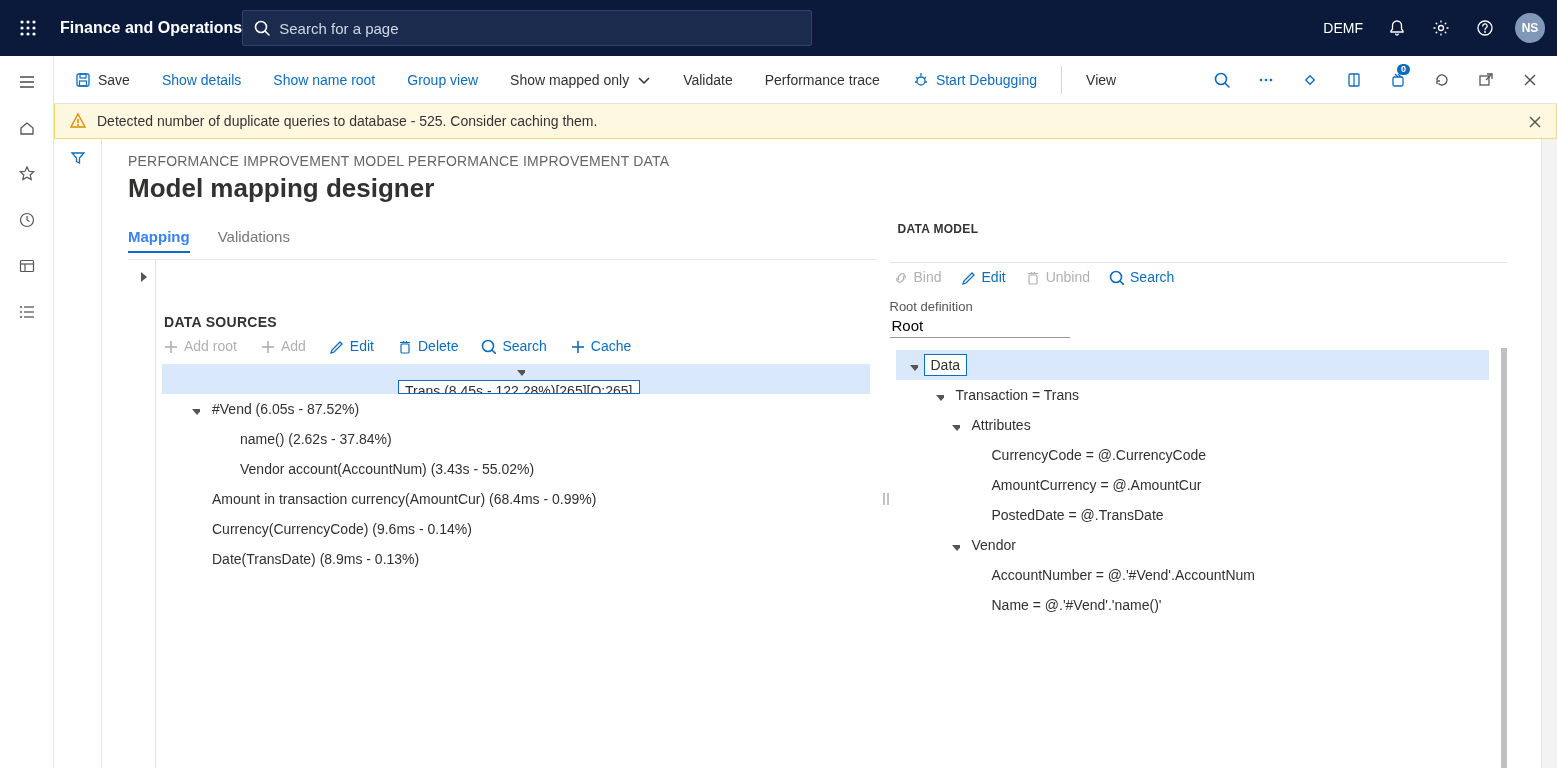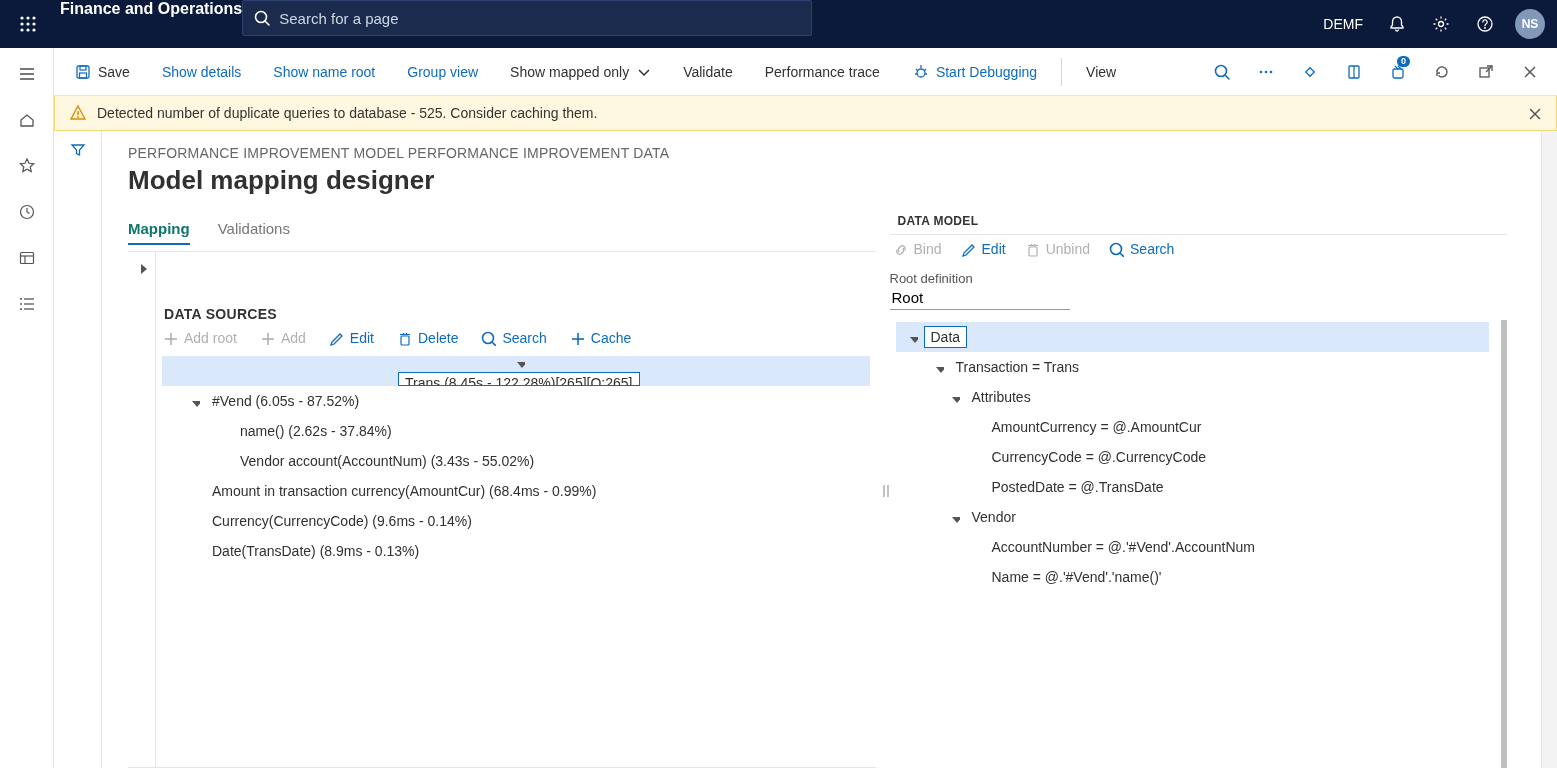--- a/index.html
+++ b/index.html
@@ -1,20 +1,20 @@
 <!DOCTYPE html>
 <html><head>
 <meta charset="utf-8">
 <style>
   * { box-sizing: border-box; margin: 0; padding: 0; }
   html, body { height: 100%; font-family: "Segoe UI", Arial, sans-serif; font-size: 14px; color: #323130; background: #fff; overflow: hidden; }
   svg { display: block; }
 
   
-  .topbar { height: 48px; background: #0b1a3a; color: #fff; display: flex; padding: 0 8px 0 4px; }
+  .topbar { height: 56px; background: #0b1a3a; color: #fff; display: flex; align-items: center; padding: 0 8px 0 4px; }
   .waffle { width: 48px; height: 48px; display:flex; align-items:center; justify-content:center; cursor:pointer; }
   .app-title { font-size: 16px; font-weight: 600; margin-left: 8px; white-space: nowrap; }
   .search-wrap { flex: 0 0 auto; }
   .search-box { width: 570px; height: 36px; background: #1a2b4d; border: 1px solid #2d4270; border-radius: 2px; display: flex; align-items: center; padding: 0 10px; color: #fff; }
   .search-box input { flex: 1; background: transparent; border: none; outline: none; color: #fff; font-size: 15px; margin-left: 8px; }
   .search-box input::placeholder { color: #d0d7e5; }
   .top-right { margin-left: auto; display: flex; align-items: center; gap: 4px; }
   .top-right .txt { padding: 0 10px; font-size: 14px; }
   .top-icon { width: 40px; height: 48px; display: flex; align-items: center; justify-content: center; cursor: pointer; }
   .avatar { width: 30px; height: 30px; border-radius: 50%; background: #8198b9; color: #fff; display:flex; align-items:center; justify-content:center; font-size: 12px; font-weight: 600; margin-left: 6px; margin-right: 4px;}
@@ -50,21 +50,21 @@
   .page h1 { font-size: 26px; font-weight: 600; margin-top: 4px; }
 
   .page-columns { display:flex; gap: 0; margin-top: 18px; min-height: 0; flex:1; }
   .left-pane { flex: 1.15; min-width: 0; display:flex; flex-direction:column; }
   .splitter { width: 14px; display:flex; align-items:center; justify-content:center; color:#888; cursor: ew-resize; }
   .right-pane { flex: 0.95; min-width:0; display:flex; flex-direction:column; padding-right: 8px; }
 
   
   .tabs { display:flex; gap: 28px; border-bottom: 0; margin-bottom: 6px; }
   .tab { font-size: 15px; padding: 6px 0; color: #777; cursor:pointer; }
-  .tab.active { color:#0f766e; font-weight:600; border-bottom: 2px solid #0f6cbd; }
+  .tab.active { color:#3b82f6; font-weight:600; border-bottom: 2px solid #0f6cbd; }
 
   
   .section-box { border-top:1px solid #e5e5e5; border-bottom:1px solid #e5e5e5; display:flex; flex:1; min-height:0; }
   .caret-col { width: 28px; border-right:1px solid #e5e5e5; display:flex; justify-content:center; padding-top:8px; color:#555; cursor:pointer; }
   .section-body { flex:1; padding: 10px 0 10px 0; min-width:0; }
   .sec-title { font-size: 14px; font-weight:700; color:#333; letter-spacing:0.3px; padding-left:8px;margin-top:44px; }
 
   .toolbar { display:flex; align-items:center; gap: 22px; padding: 8px 0 8px 6px; flex-wrap:wrap; }
   .tbtn { display:flex; align-items:center; gap:6px; color:#0f6cbd; cursor:pointer; font-size:14px; }
   .tbtn.disabled { color:#b0b0b0; cursor:default; }
@@ -76,21 +76,21 @@
   .node .lbl { padding: 2px 6px; white-space:nowrap; overflow:hidden; text-overflow:ellipsis; }
   .node.sel { background:#d9e8fb;flex-direction:column; }
   .node.sel .lbl.boxed { border:1px solid #0f6cbd; background:#fff; }
   .ind1 { padding-left: 6px; }
   .ind2 { padding-left: 24px; }
   .ind3 { padding-left: 52px; }
   .lbl.boxed { border:1px solid transparent; }
 
   
   .dm-title { font-size: 12px; font-weight:700; color:#333; letter-spacing:0.3px; margin-bottom: 6px; padding-left: 8px; }
-  .dm-toolbar { display:flex; gap: 18px; align-items:flex-end; padding: 6px 0 10px 2px; border-top:1px solid #e5e5e5; }
+  .dm-toolbar { display:flex; gap: 18px; align-items:flex-end; padding: 6px 0 10px 2px; border-top:1px solid #e5e5e5;margin-top:20px; }
   .field-wrap { margin-top: 4px; }
   .field-label { font-size: 13px; color:#555; }
   .field-input { width: 180px; border:none; border-bottom:1px solid #999; font-size:15px; padding: 3px 2px; outline:none; background:transparent; }
 
   .dm-tree-wrap { margin-top: 10px; border-right: 6px solid #c0c0c0; padding-right: 6px; flex:1; overflow:auto; }
   .dm-tree .node.selrow { background:#d9e8fb; }
   .dm-tree .lbl.boxed2 { border:1px solid #0f6cbd; background:#fff; padding:2px 6px; }
   .dmi1 { padding-left: 8px; }
   .dmi2 { padding-left: 34px; }
   .dmi3 { padding-left: 50px; }
@@ -599,25 +599,25 @@
                 <div class="node dmi3">
                   <span class="exp">
                       <svg width="12" height="12">
                         <use href="#i-tridown"></use>
                       </svg>
                     </span>
                   <span class="lbl">Attributes</span>
                 </div>
                 <div class="node dmi4">
                     <span class="exp"></span>
-                    <span class="lbl">AmountCurrency = @.AmountCur</span>
+                    <span class="lbl">CurrencyCode = @.CurrencyCode</span>
                   </div>
                 <div class="node dmi4">
                     <span class="exp"></span>
-                    <span class="lbl">CurrencyCode = @.CurrencyCode</span>
+                    <span class="lbl">AmountCurrency = @.AmountCur</span>
                   </div>
                 <div class="node dmi4">
                     <span class="exp"></span>
                     <span class="lbl">PostedDate = @.TransDate</span>
                   </div>
                 <div class="node dmi3">
                   <span class="exp">
                       <svg width="12" height="12">
                         <use href="#i-tridown"></use>
                       </svg>

